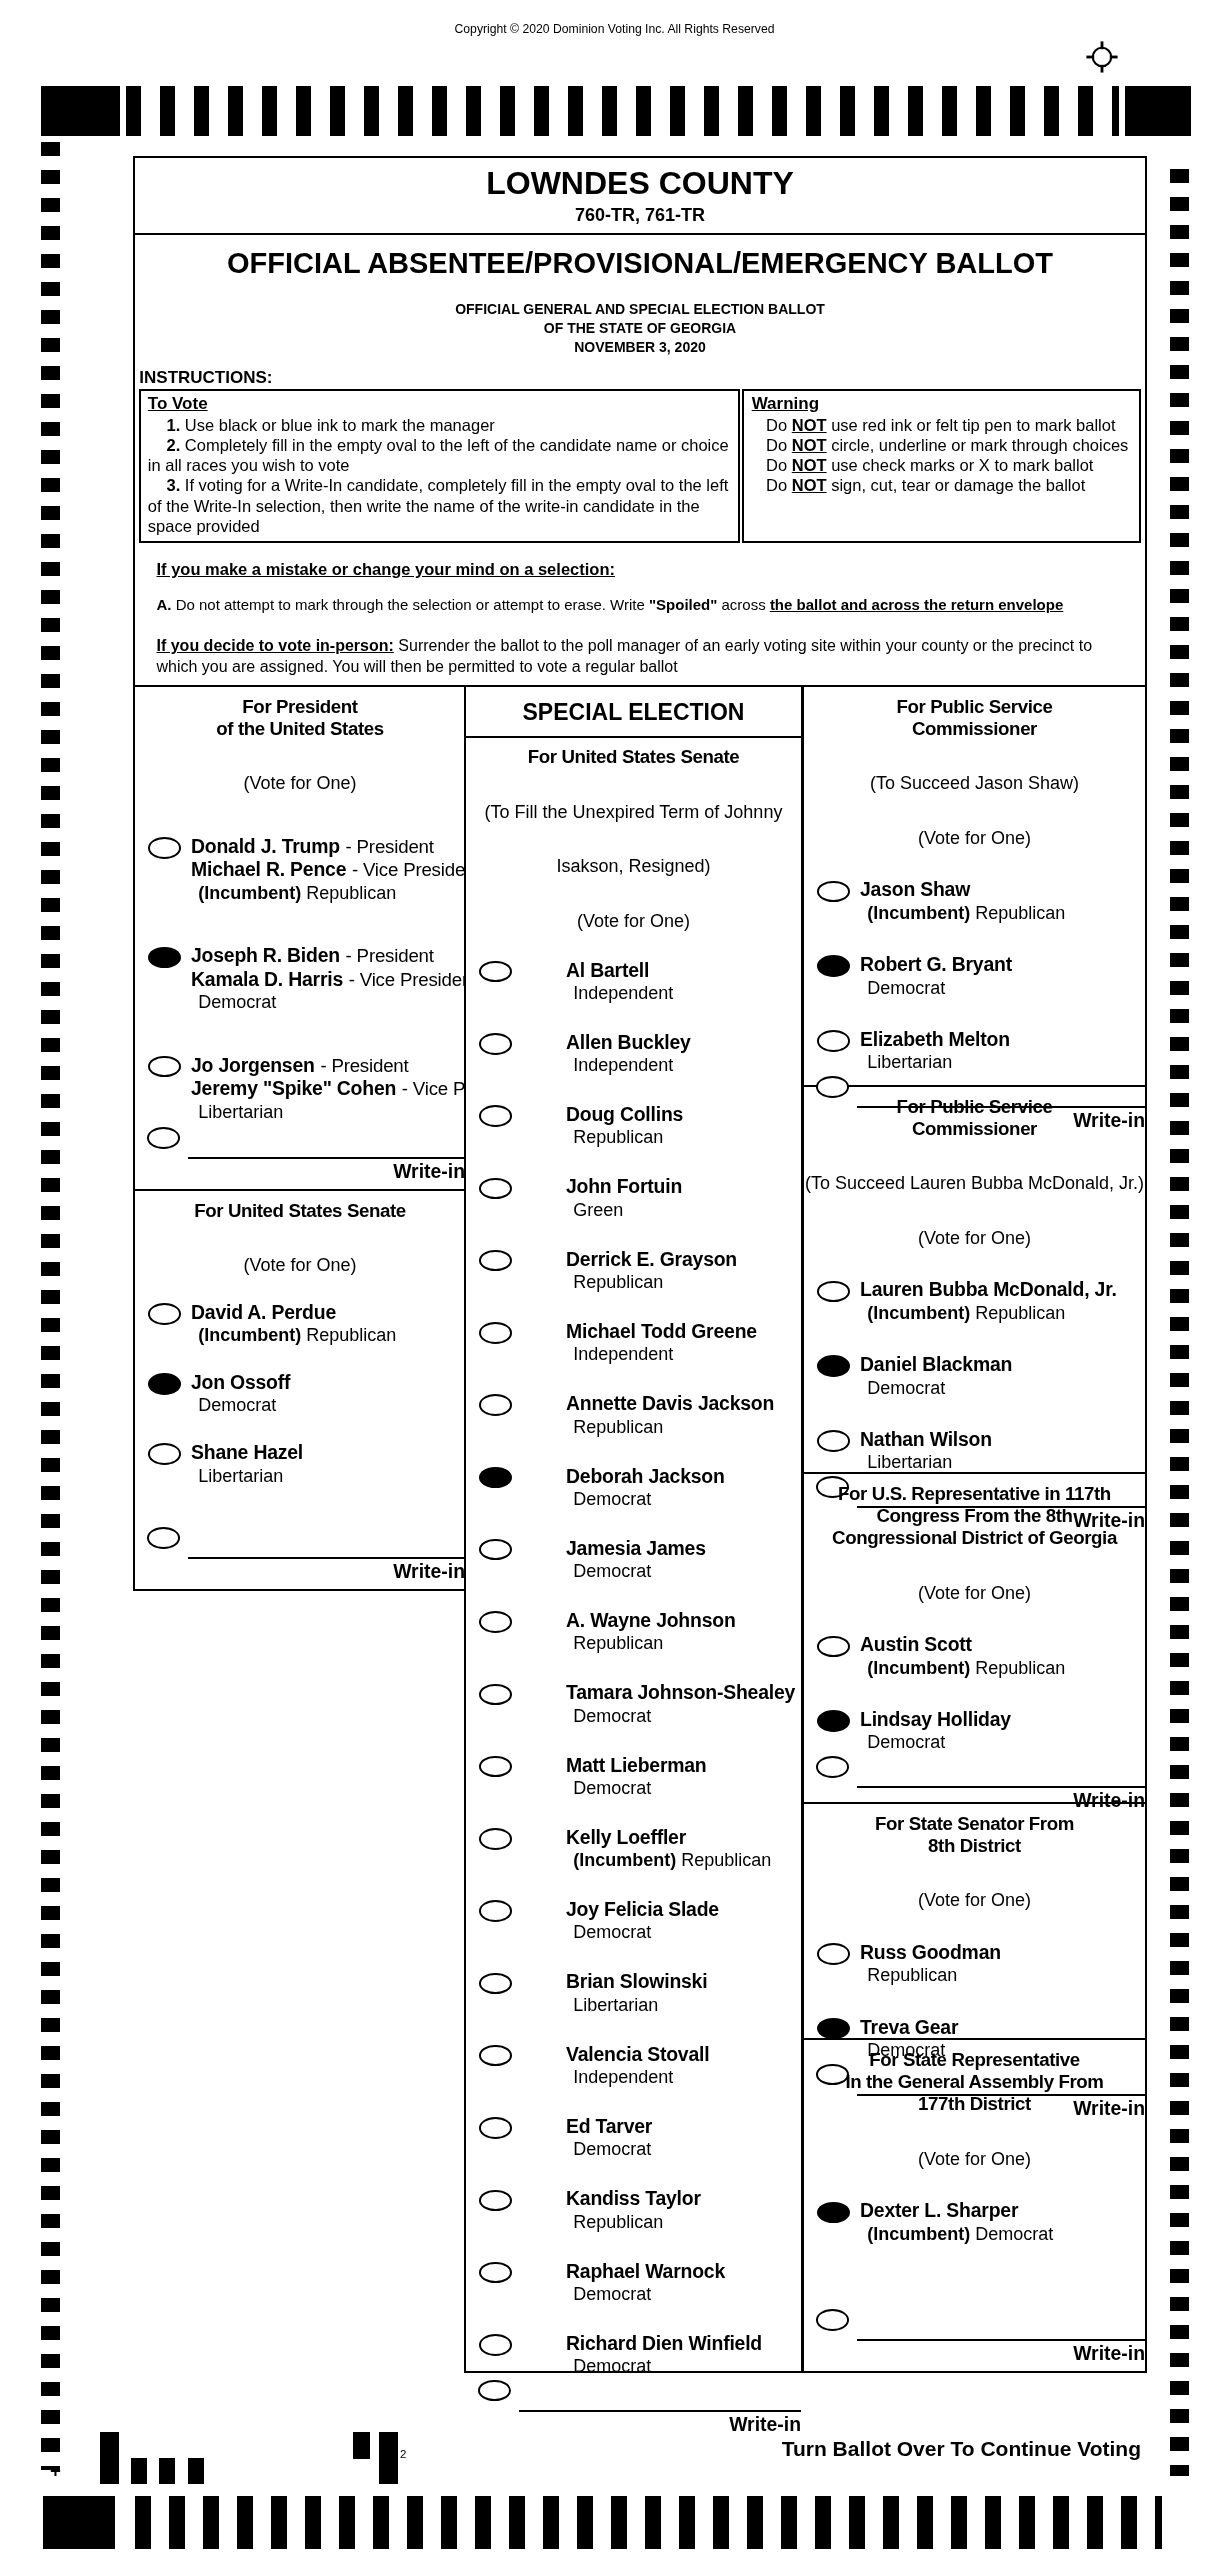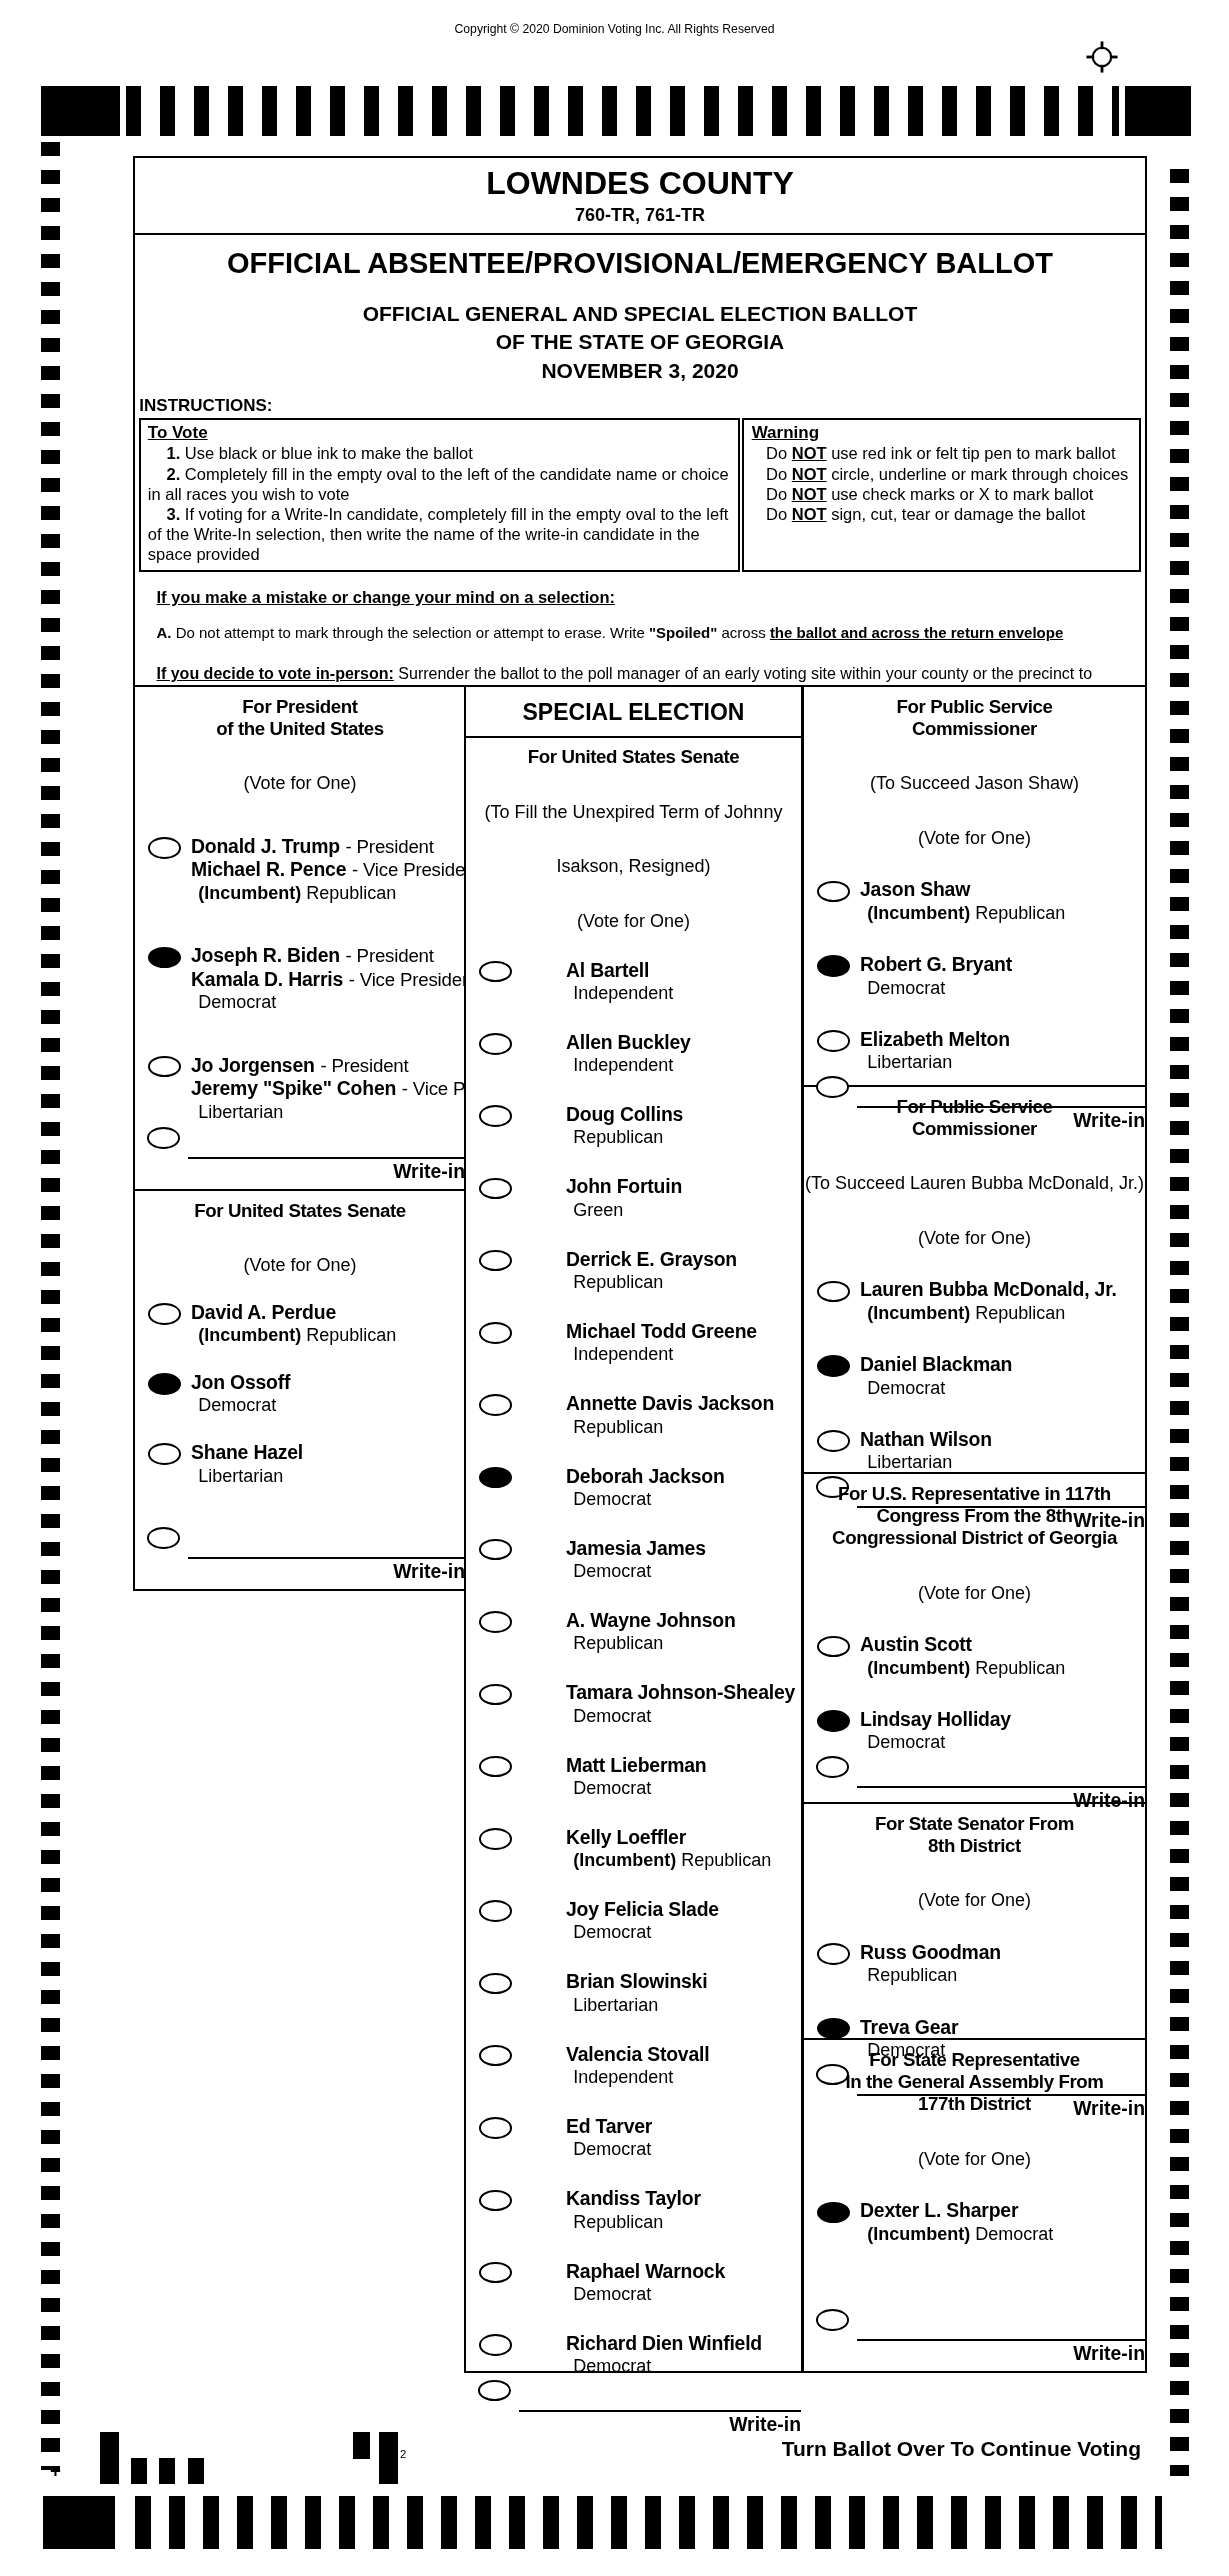--- a/index.html
+++ b/index.html
@@ -27,21 +27,21 @@
   
   .copyright{left:0;top:21.5px;width:100%;text-align:center;font-size:12.2px;}
   .crosshair{left:1085px;top:40px;width:34px;height:34px;}
   
   .content{left:133px;top:156px;width:1014px;box-sizing:border-box;
     border:2.2px solid #000;border-bottom:none;}
   .county{font-size:32px;font-weight:bold;text-align:center;padding-top:7.2px;}
   .precinct{font-size:18px;font-weight:bold;text-align:center;padding:2.9px 0 7.2px;
     border-bottom:2.2px solid #000;}
   .ballot-title{font-size:29px;font-weight:bold;text-align:center;padding:11.5px 0 1.4px;}
-  .sub{font-size:21px;font-weight:bold;text-align:center;line-height:1.35;}
+  .sub{font-size:14px;font-weight:bold;text-align:center;line-height:1.35;}
   .sub.first{margin-top:18.7px;}
   .instr-label{font-size:17px;font-weight:bold;padding:11.5px 0 1.4px 4.3px;}
   .instr-row{display:flex;padding:0 3.6px;}
   .tv-box{width:601px;box-sizing:border-box;border:2.2px solid #000;padding:2.9px 7.2px 5.7px;font-size:16.5px;line-height:1.22;}
   .warn-box{flex:1;box-sizing:border-box;border:2.2px solid #000;margin-left:2.9px;padding:2.9px 7.2px 5.7px;font-size:16.5px;line-height:1.22;}
   .box-title{font-weight:bold;text-decoration:underline;font-size:17px;}
   .tv-item{text-indent:18.7px;}
   .warn-item{text-indent:14.4px;}
   .b{font-weight:bold;}
   .u{text-decoration:underline;}
@@ -124,21 +124,21 @@
   <div class="ballot-title">OFFICIAL ABSENTEE/PROVISIONAL/EMERGENCY BALLOT</div>
   <div class="sub first">OFFICIAL GENERAL AND SPECIAL ELECTION BALLOT</div>
   <div class="sub">OF THE STATE OF GEORGIA</div>
   <div class="sub">NOVEMBER 3, 2020</div>
 
   <div class="instr-label">INSTRUCTIONS:</div>
   <div class="instr-row">
     <div class="tv-box">
       <div class="box-title">To Vote</div>
       <div id="tv-items">
-          <div class="tv-item"><span class="b">1.</span> <span>Use black or blue ink to make the ballot</span></div>
+          <div class="tv-item"><span class="b">1.</span> <span>Use black or blue ink to mark the manager</span></div>
           <div class="tv-item"><span class="b">2.</span> <span>Completely fill in the empty oval to the left of the candidate name or choice in all races you wish to vote</span></div>
           <div class="tv-item"><span class="b">3.</span> <span>If voting for a Write-In candidate, completely fill in the empty oval to the left of the Write-In selection, then write the name of the write-in candidate in the space provided</span></div>
         </div>
     </div>
     <div class="warn-box">
       <div class="box-title">Warning</div>
       <div id="warn-items">
           <div class="warn-item"><span>Do</span> <span class="b u">NOT</span> <span>use red ink or felt tip pen to mark ballot</span></div>
           <div class="warn-item"><span>Do</span> <span class="b u">NOT</span> <span>circle, underline or mark through choices</span></div>
           <div class="warn-item"><span>Do</span> <span class="b u">NOT</span> <span>use check marks or X to mark ballot</span></div>

